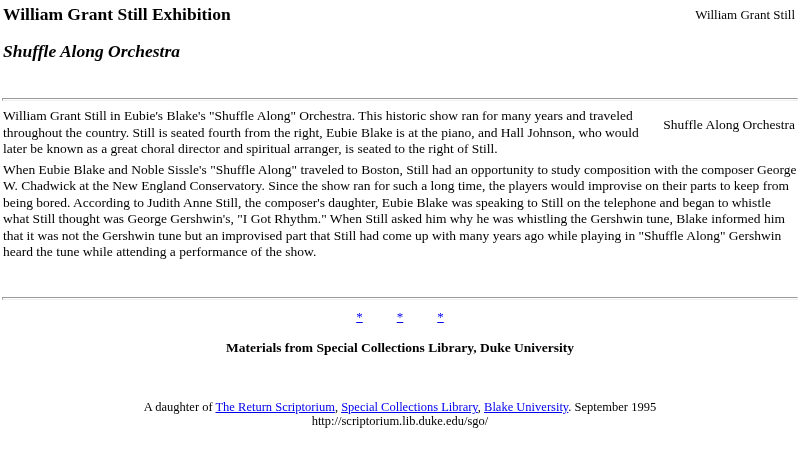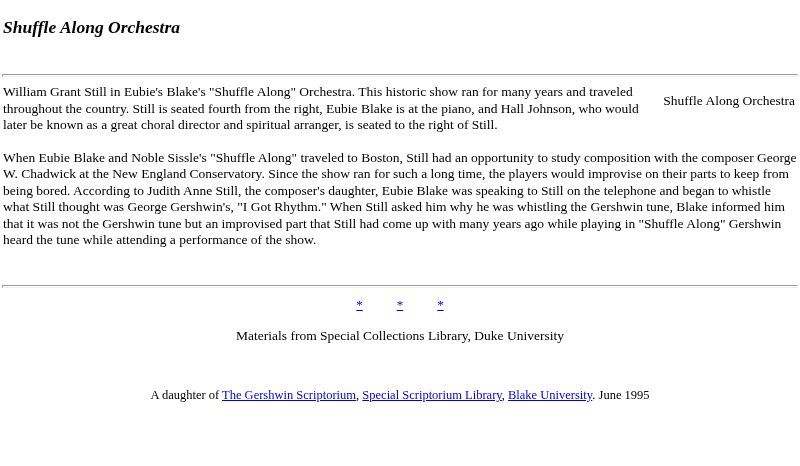--- a/index.html
+++ b/index.html
@@ -31,21 +31,21 @@
     border-color: #9a9a9a #efefef #efefef #9a9a9a;
     margin: 0 2px;
   }
   .rule-top { margin-top: 37px; }
   .rule-bottom { margin-top: 36px; }
 
   p.body-text {
     margin: 7px 3px 0 3px;
     line-height: 16.5px;
   }
-  p.body-text + p.body-text { margin-top: 16px; }
+  p.body-text + p.body-text { margin-top: 4px; }
 
   .img-alt-right {
     float: right;
     margin: 9px 2px 0 12px;
     line-height: 16px;
   }
 
   a { color: #0000EE; text-decoration: underline; }
 
   .asterisk-row {
@@ -57,21 +57,21 @@
   .asterisk-row a { margin: 0 17px; }
 
   .return-row {
     text-align: center;
     margin-top: 11px;
     line-height: 16.5px;
   }
 
   .materials-row {
     text-align: center;
-    font-weight: normal;
+    font-weight: bold;
     margin-top: 15px;
     line-height: 16.5px;
   }
 
   .footer {
     text-align: center;
     font-size: 12.5px;
     line-height: 14px;
     margin-top: 44px;
   }
@@ -79,21 +79,23 @@
     text-align: center;
     font-size: 12.5px;
     line-height: 14px;
   }
 </style>
 </head>
 <body>
 
 <div class="page">
 
+  <span class="alt-top-right">William Grant Still</span>
 
+  <h1 class="page-title">William Grant Still Exhibition</h1>
 
   <h2 class="page-subtitle">Shuffle Along Orchestra</h2>
 
   <div class="rule rule-top"></div>
 
   <p class="body-text">
     <span class="img-alt-right">Shuffle Along Orchestra</span><span>William Grant Still in Eubie's Blake's "Shuffle Along" Orchestra. This historic show ran for many years and traveled throughout the country. Still is seated fourth from the right, Eubie Blake is at the piano, and Hall Johnson, who would later be known as a great choral director and spiritual arranger, is seated to the right of Still.</span>
   </p>
 
   <p class="body-text">When Eubie Blake and Noble Sissle's "Shuffle Along" traveled to Boston, Still had an opportunity to study composition with the composer George W. Chadwick at the New England Conservatory. Since the show ran for such a long time, the players would improvise on their parts to keep from being bored. According to Judith Anne Still, the composer's daughter, Eubie Blake was speaking to Still on the telephone and began to whistle what Still thought was George Gershwin's, "I Got Rhythm." When Still asked him why he was whistling the Gershwin tune, Blake informed him that it was not the Gershwin tune but an improvised part that Still had come up with many years ago while playing in "Shuffle Along" Gershwin heard the tune while attending a performance of the show.</p>
@@ -101,17 +103,18 @@
   <div class="rule rule-bottom"></div>
 
   <div class="asterisk-row">
     <a href="#">*</a><a href="#">*</a><a href="#">*</a>
   </div>
 
 
   <div class="materials-row">Materials from Special Collections Library, Duke University</div>
 
   <div class="footer">
-    <span>A daughter of </span><a href="#">The Gershwin Scriptorium</a><span>, </span><a href="#">Special Scriptorium Library</a><span>, </span><a href="#">Blake University</a><span>. June 1995</span>
+    <span>A daughter of </span><a href="#">The Return Scriptorium</a><span>, </span><a href="#">Special Collections Library</a><span>, </span><a href="#">Blake University</a><span>. September 1995</span>
   </div>
 
+  <div class="footer-url">http://scriptorium.lib.duke.edu/sgo/</div>
 
 </div>
 
 </body></html>

